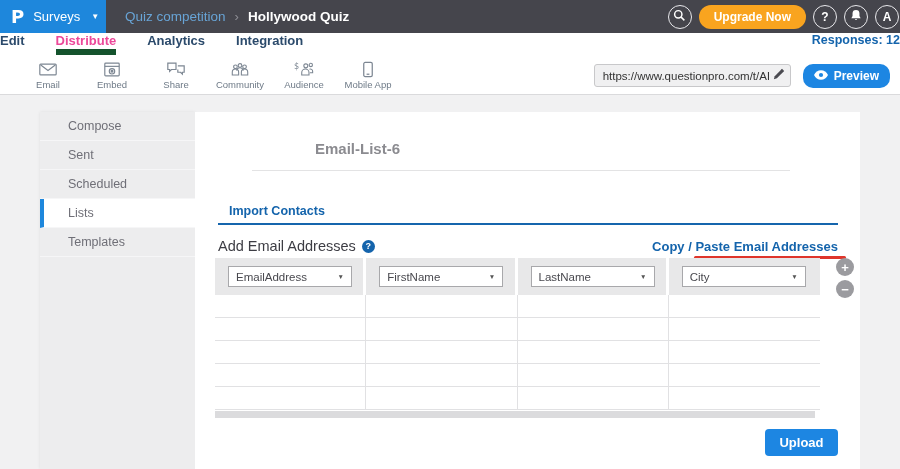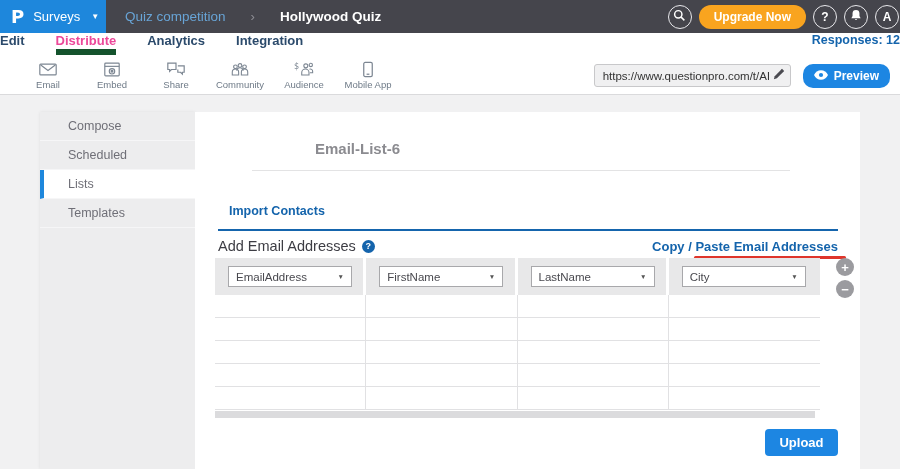--- a/index.html
+++ b/index.html
@@ -10,21 +10,21 @@
     font-family:"Liberation Sans","DejaVu Sans",sans-serif;
     -webkit-font-smoothing:antialiased;
   }
 
   
   .topbar { position:absolute; top:0; left:0; width:900px; height:33px; background:#45454c; display:flex; align-items:center; }
   .brand { width:106px; height:33px; background:#1e87dc; color:#fff; display:flex; align-items:center; padding-left:11px; gap:9px; cursor:pointer; }
   .brand .logo { font-size:18px; font-weight:bold; font-family:"DejaVu Sans",sans-serif; }
   .brand .brand-label { font-size:13px; }
   .brand .caret { font-size:8px; margin-left:2px; }
-  .breadcrumb { display:flex; align-items:center; gap:25px; margin-left:19px; font-size:13.5px; }
+  .breadcrumb { display:flex; align-items:center; gap:9px; margin-left:19px; font-size:13.5px; }
   .crumb-parent { color:#68a4d6; cursor:pointer; }
   .crumb-sep { color:#8d8d93; font-size:13px; }
   .crumb-current { color:#ffffff; font-weight:bold; }
   .topbar-right { margin-left:auto; display:flex; align-items:center; gap:7px; padding-right:1px; }
   .circle-btn { width:24px; height:24px; border:1.6px solid #e9e9ec; border-radius:50%; color:#fff; display:flex; align-items:center; justify-content:center; font-size:12px; font-weight:bold; cursor:pointer; background:transparent; }
   .upgrade-btn { height:24px; background:#f9a41f; border:none; border-radius:13px; color:#fff; font-weight:bold; font-size:12px; padding:0 15px; cursor:pointer; font-family:inherit; }
 
   
   .surveynav { position:absolute; top:33px; left:0; width:900px; height:40px; background:#fff; border-bottom:1px solid #e3e3e5; display:flex; align-items:flex-start; padding:0 0; }
   .nav-items { display:flex; gap:31px; }
@@ -47,21 +47,21 @@
   
   .sidebar { position:absolute; left:40px; top:112px; width:155px; height:357px; background:#ededee; box-shadow:0 0 3px rgba(0,0,0,.08); }
   .sidebar-item { height:29px; display:flex; align-items:center; padding-left:28px; font-size:12.5px; color:#6f6f77; border-bottom:1px solid #f6f6f7; cursor:pointer; }
   .sidebar-item.active { background:#fff; border-left:4px solid #1e87dc; padding-left:24px; }
 
   .main { position:absolute; left:195px; top:112px; width:665px; height:357px; background:#fff; }
   .list-title { position:absolute; left:80px; top:28px; font-size:15px; color:#8b8b90;margin-left:40px; }
   .title-divider { position:absolute; left:57px; top:58px; width:538px; height:1px; background:#e3e3e4; }
 
   .tabs { position:absolute; left:23px; top:86px; width:620px; display:flex; border-bottom:2px solid #1565ad; }
-  .tab { font-size:12.5px; font-weight:bold; color:#1464ac; padding:6px 11px 11px; cursor:pointer; white-space:nowrap; }
+  .tab { font-size:12.5px; font-weight:bold; color:#1464ac; padding:6px 11px 5px; cursor:pointer; white-space:nowrap; }
   .tab.active { background:#1565ad; color:#fff; }
 
   .section-row { position:absolute; left:23px; top:126px; width:620px; display:flex; align-items:center; }
   .section-title { font-size:14.5px; color:#3d3d44; }
   .help-icon { width:13px; height:13px; border-radius:50%; background:#1464ac; color:#fff; font-size:9px; font-weight:bold; display:inline-flex; align-items:center; justify-content:center; margin-left:6px; cursor:pointer; }
   .copy-link { margin-left:auto; font-size:13px; font-weight:bold; color:#1464ac; text-decoration:none; cursor:pointer; }
   .red-underline { position:absolute; left:499px; top:144px; width:152px; height:3px; background:#df352b; border-radius:2px; }
 
   
   .contact-table { position:absolute; left:20px; top:146px; width:605px; }
@@ -216,20 +216,21 @@
             <circle cx="8" cy="5.5" r="2.4" fill="#1d86e2"></circle>
           </svg>
       </span>
       <span>Preview</span>
     </button>
   </div>
 </div>
 
 <aside class="sidebar">
   <div class="sidebar-item">Compose</div>
+  <div class="sidebar-item">Sent</div>
   <div class="sidebar-item">Scheduled</div>
   <div class="sidebar-item active">Lists</div>
   <div class="sidebar-item">Templates</div>
 </aside>
 
 <main class="main">
   <h1 class="list-title">Email-List-6</h1>
   <div class="title-divider"></div>
 
   <div class="tabs">

